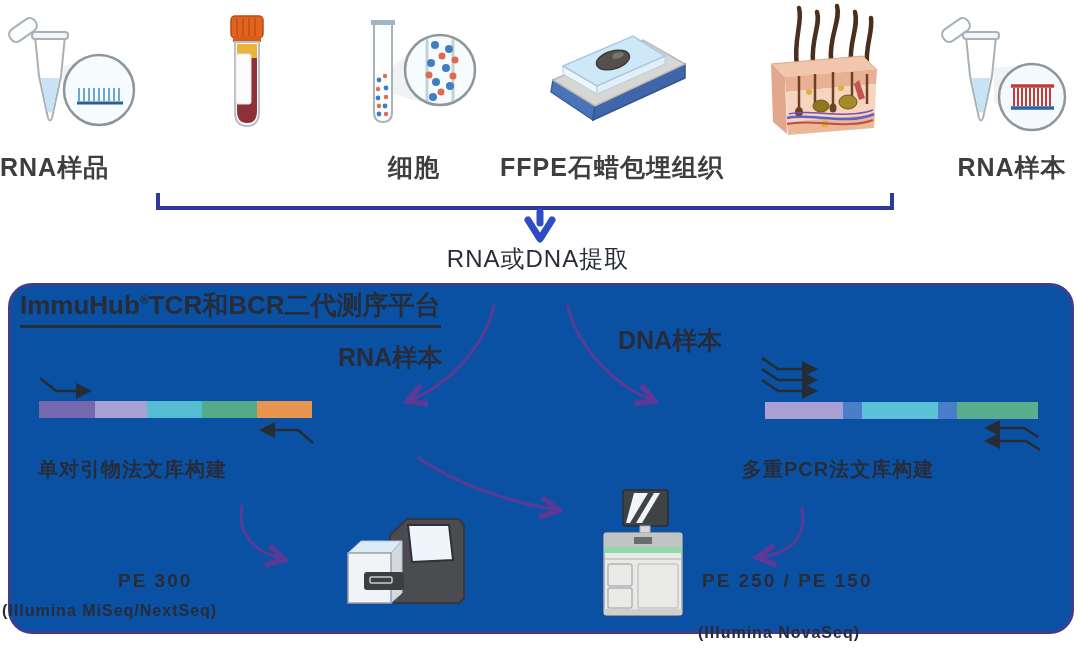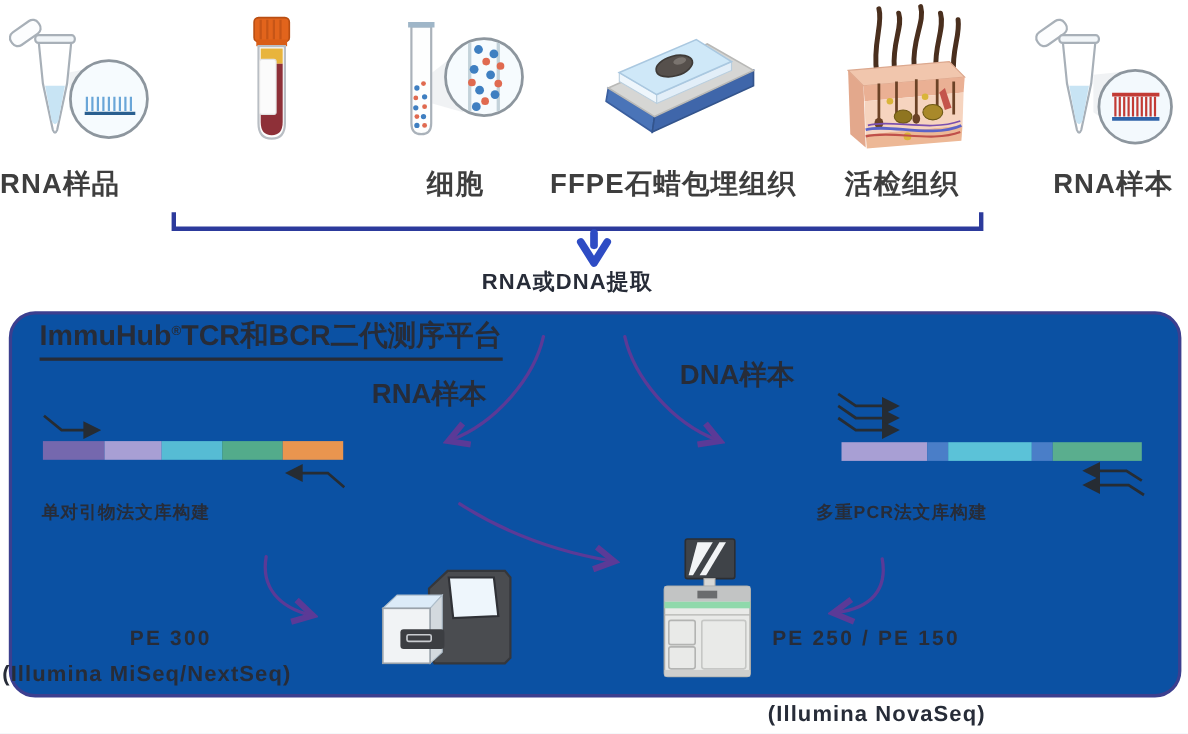--- a/index.html
+++ b/index.html
@@ -6,40 +6,40 @@
   .canvas{
     position:relative;width:1080px;height:667px;background:#ffffff;overflow:hidden;
     font-family:"Liberation Sans","DejaVu Sans",sans-serif;
   }
   .abs{position:absolute;}
   .caption{
     position:absolute;top:150px;height:34px;line-height:34px;text-align:center;
     font-size:25px;font-weight:800;color:var(--label-text);letter-spacing:1px;white-space:nowrap;
   }
   .extract-label{
-    position:absolute;left:438px;top:243px;width:200px;
-    font-size:20px;font-weight:700;color:var(--dark-text);letter-spacing:1px;white-space:nowrap;
+    position:absolute;left:438px;top:243px;width:200px;text-align:center;
+    font-size:24px;font-weight:400;color:var(--dark-text);letter-spacing:1px;white-space:nowrap;
   }
   .platform-box{
     position:absolute;left:8px;top:283px;width:1066px;height:351px;box-sizing:border-box;
     background:var(--platform-box);border:3px solid var(--platform-border);border-radius:24px;
   }
   .platform-title{
     position:absolute;left:20px;top:288px;color:var(--dark-text);
     font-size:26px;font-weight:800;white-space:nowrap;
   }
-  .platform-title .tline{display:inline-block;border-bottom:3px solid currentColor;padding-bottom:2px;margin-left:16px;}
+  .platform-title .tline{display:inline-block;border-bottom:3px solid currentColor;padding-bottom:2px;}
   .platform-title sup{font-size:12px;vertical-align:super;}
   .boxtext{
     position:absolute;color:var(--dark-text);font-weight:800;white-space:nowrap;
   }
   .branch{font-size:25px;}
-  .method{font-size:16px;letter-spacing:1px;}
+  .method{font-size:20px;letter-spacing:1px;}
   .pe{font-size:19px;letter-spacing:2px;}
-  .inst{font-size:20px;letter-spacing:1px;}
+  .inst{font-size:16px;letter-spacing:1px;}
   .bar{position:absolute;display:flex;height:17px;}
   .bar .seg{height:100%;}
   svg{display:block;}
   .overlay{position:absolute;left:0;top:0;pointer-events:none;}
 </style>
 </head>
 <body>
 
 <div class="canvas">
 
@@ -205,21 +205,20 @@
           <path d="M104,74 V92"></path>
           <path d="M108,74 V92"></path>
           <path d="M112,74 V92"></path>
       </g>
     </svg>
   </figure>
 
   <div class="caption" style="left:0;width:104px">RNA样品</div>
   <div class="caption" style="left:382px;width:64px">细胞</div>
   <div class="caption" style="left:498px;width:228px">FFPE石蜡包埋组织</div>
-  <div class="caption" style="left:764px;width:112px">活检组织</div>
   <div class="caption" style="left:956px;width:112px">RNA样本</div>
 
   <div class="extract-label">RNA或DNA提取</div>
 
   <div class="platform-box"></div>
 
   <div class="platform-title">
     <span class="tline">
       <span>ImmuHub</span><sup>®</sup><span>TCR和BCR二代测序平台</span>
     </span>
@@ -242,21 +241,21 @@
       <div class="seg" style="width: 19px; background: rgb(74, 126, 200);"></div>
       <div class="seg" style="width: 81px; background: rgb(90, 174, 142);"></div>
     </div>
 
   <div class="boxtext method" style="left:38px;top:456px;width:255px">单对引物法文库构建</div>
   <div class="boxtext method" style="left:742px;top:456px;width:255px">多重PCR法文库构建</div>
 
   <div class="boxtext pe" style="left:118px;top:570px;width:155px">PE 300</div>
   <div class="boxtext inst" style="left:2px;top:602px;width:335px">(Illumina MiSeq/NextSeq)</div>
   <div class="boxtext pe" style="left:702px;top:570px;width:210px">PE 250 / PE 150</div>
-  <div class="boxtext inst" style="left:698px;top:638px;width:220px">(Illumina NovaSeq)</div>
+  <div class="boxtext inst" style="left:698px;top:624px;width:220px">(Illumina NovaSeq)</div>
 
   <div class="abs" style="left:345px;top:515px">
     <svg width="125" height="95" viewBox="0 0 125 95">
       <polygon points="45,20 62,4 114,4 119,10 119,83 114,88 50,88 45,80" fill="#4a4c50" stroke="#35373b" stroke-width="2"></polygon>
       <polygon points="63,10 104,10 108,45 67,47" fill="#eef6fc" stroke="#2f3136" stroke-width="2"></polygon>
       <polygon points="3,38 16,26 57,26 46,38" fill="#dcebf8" stroke="#aebecb"></polygon>
       <polygon points="46,38 57,26 57,78 46,88" fill="#d3d9de" stroke="#aebecb"></polygon>
       <rect x="3" y="38" width="43" height="50" fill="#f1f3f5" stroke="#9aa2aa" stroke-width="1.5"></rect>
       <rect x="19" y="57" width="40" height="18" rx="3" fill="#3c3e42"></rect>
       <rect x="25" y="62" width="22" height="6" rx="1.5" fill="none" stroke="#c9ccd0" stroke-width="1.5"></rect>

